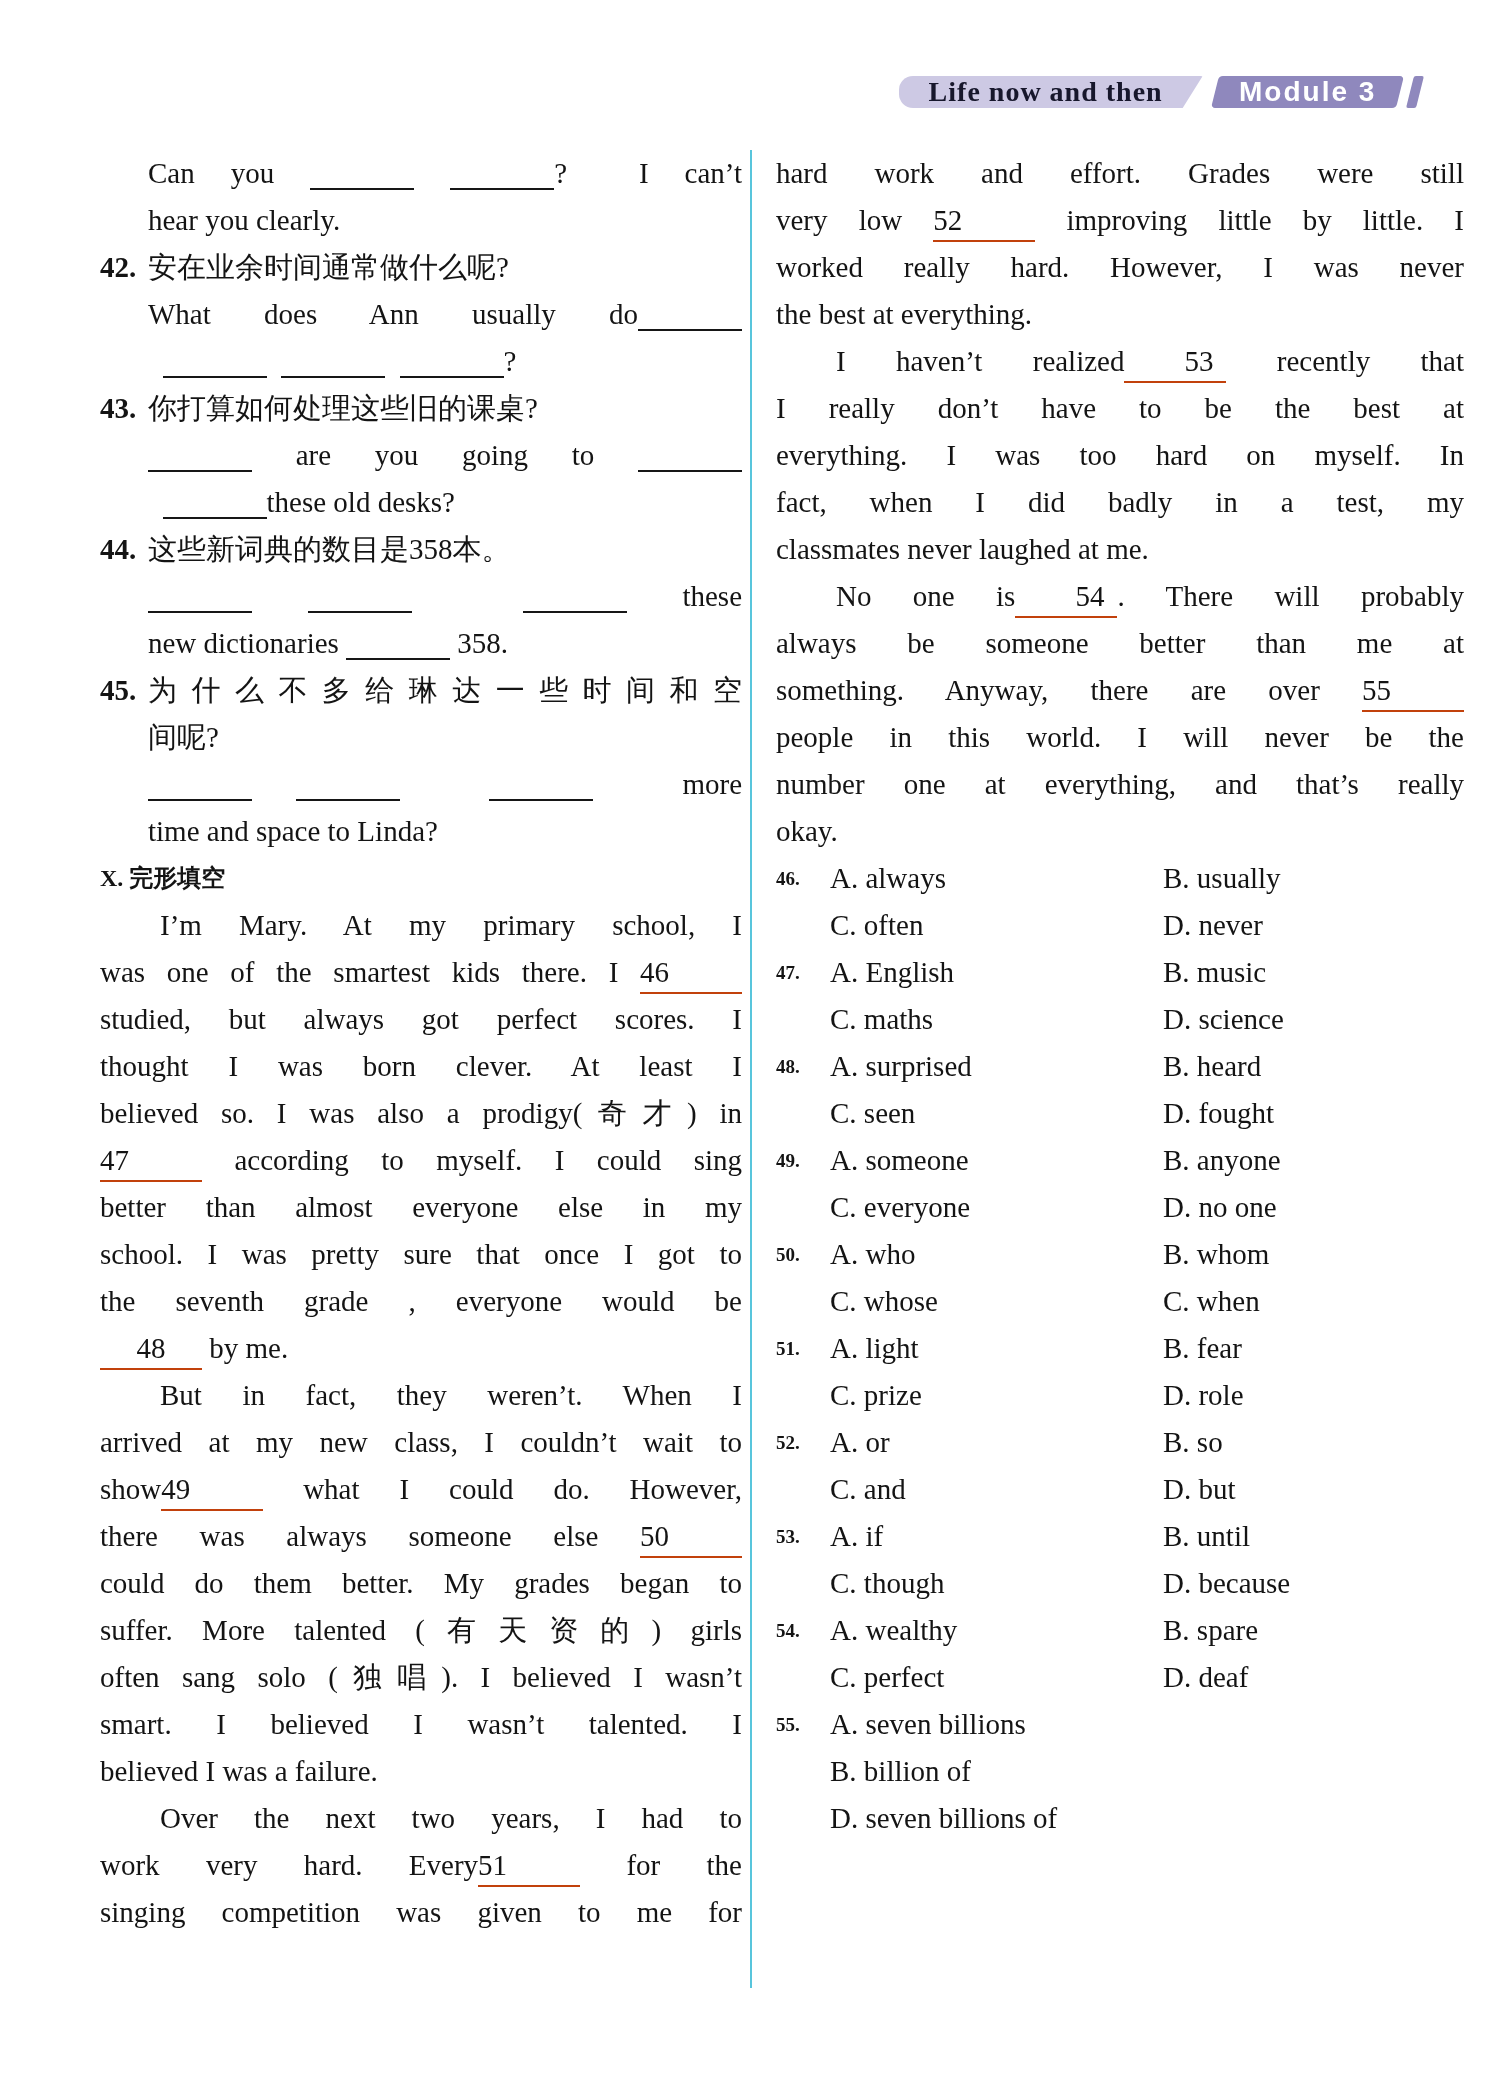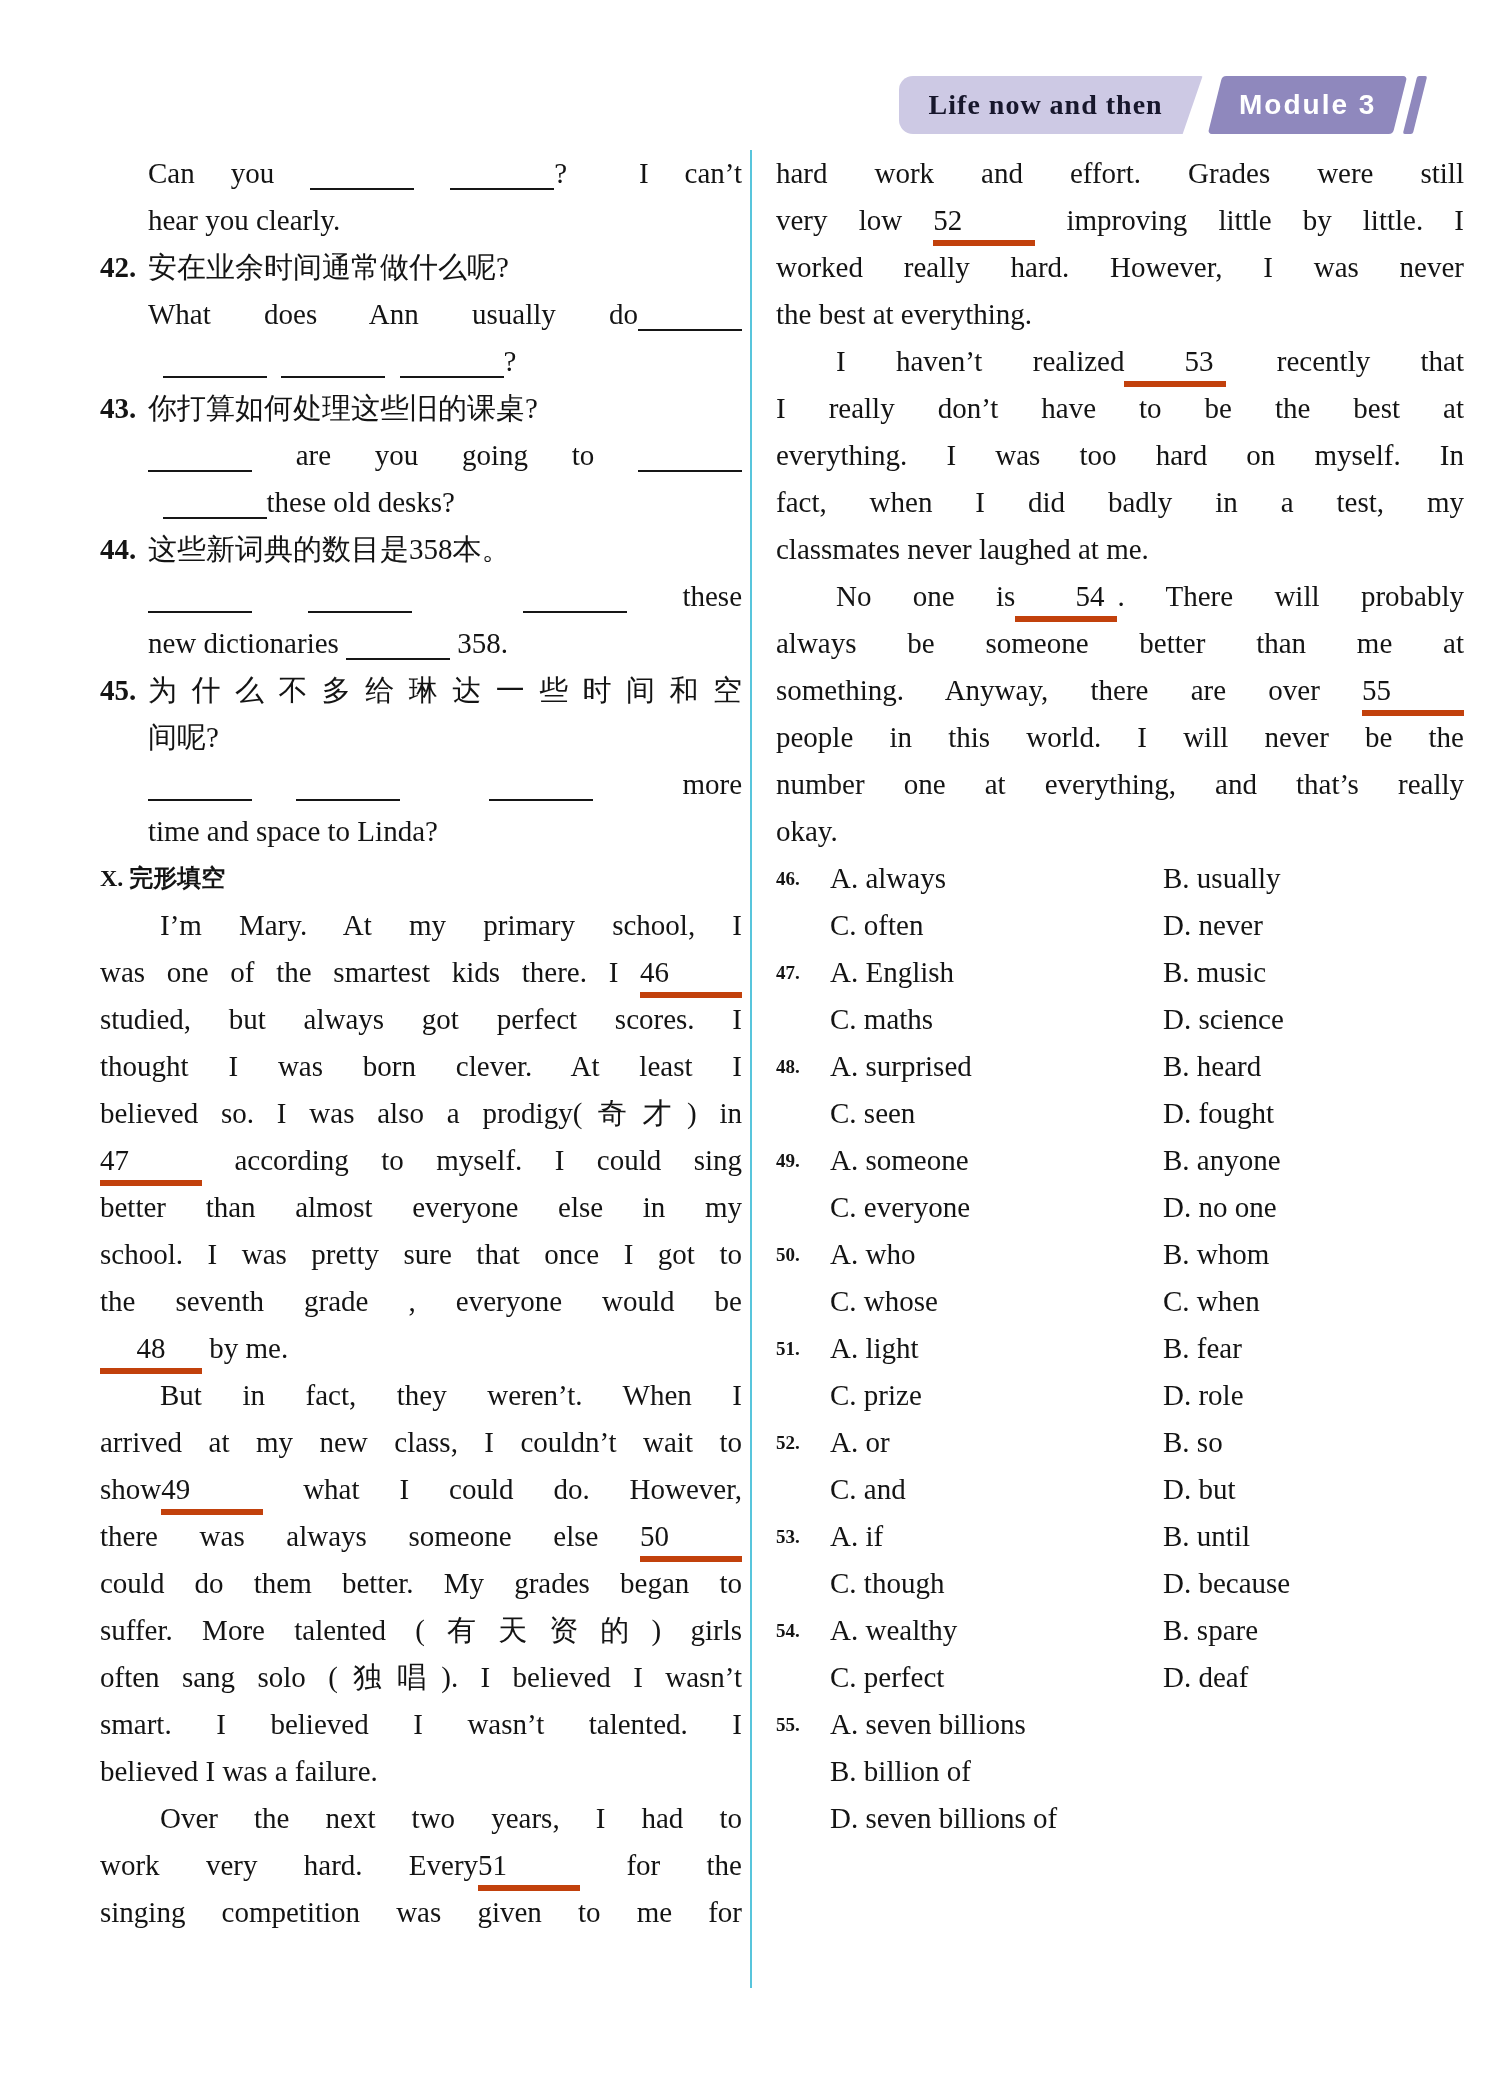--- a/index.html
+++ b/index.html
@@ -2,21 +2,21 @@
 <html><head>
 <meta charset="utf-8">
 <style>
   html,body{margin:0;padding:0;background:#f4f4f4;}
   .page{
     position:relative;width:1504px;height:2095px;margin:0 auto;
     background:#ffffff;color:#141414;overflow:hidden;
     font-family:"Liberation Serif","DejaVu Serif",serif;
   }
   
-  .header{position:absolute;top:76px;right:84px;display:flex;align-items:stretch;height:58px;}
+  .header{position:absolute;top:76px;right:84px;display:flex;align-items:stretch;height:32px;}
   .unit-banner{
     background:#cdc9e4;display:flex;align-items:center;
     padding:0 40px 0 30px;border-radius:14px 2px 2px 14px;
     clip-path:polygon(0 0,100% 0,calc(100% - 20px) 100%,0 100%);
     font-weight:bold;font-size:28px;color:#17172c;letter-spacing:1px;
   }
   .module-badge{
     background:#8f88bd;transform:skewX(-14deg);margin-left:12px;
     display:flex;align-items:center;padding:0 24px;border-radius:4px;
   }
@@ -31,21 +31,21 @@
   .divider{width:2px;height:1838px;background:#58c5dc;margin-left:8px;flex:none;}
   .col-right{flex:1;margin-left:24px;min-width:0;}
   
   .line{font-size:29px;line-height:47px;height:47px;overflow:visible;}
   .jl{text-align:justify;text-align-last:justify;}
   .item{position:relative;padding-left:48px;}
   .inum{position:absolute;left:0;top:0;font-weight:bold;font-size:29px;line-height:47px;}
   .para .ind{text-indent:60px;}
   .sechead{font-weight:bold;font-size:24px;}
   .bl{display:inline-block;border-bottom:2px solid #161616;height:30px;vertical-align:-7px;}
-  .nb{display:inline-block;min-width:102px;height:40px;line-height:40px;border-bottom:6px solid #c2410c;text-align:center;}
+  .nb{display:inline-block;min-width:102px;height:40px;line-height:40px;border-bottom:2px solid #c2410c;text-align:center;}
   
   .q{position:relative;padding-left:54px;}
   .qnum{position:absolute;left:0;top:0;font-weight:bold;font-size:19px;line-height:47px;}
   .qrow{display:flex;gap:17px;}
   .qc1{width:316px;flex:none;}
   .qc2{flex:1;}
 </style>
 </head>
 <body>
 

